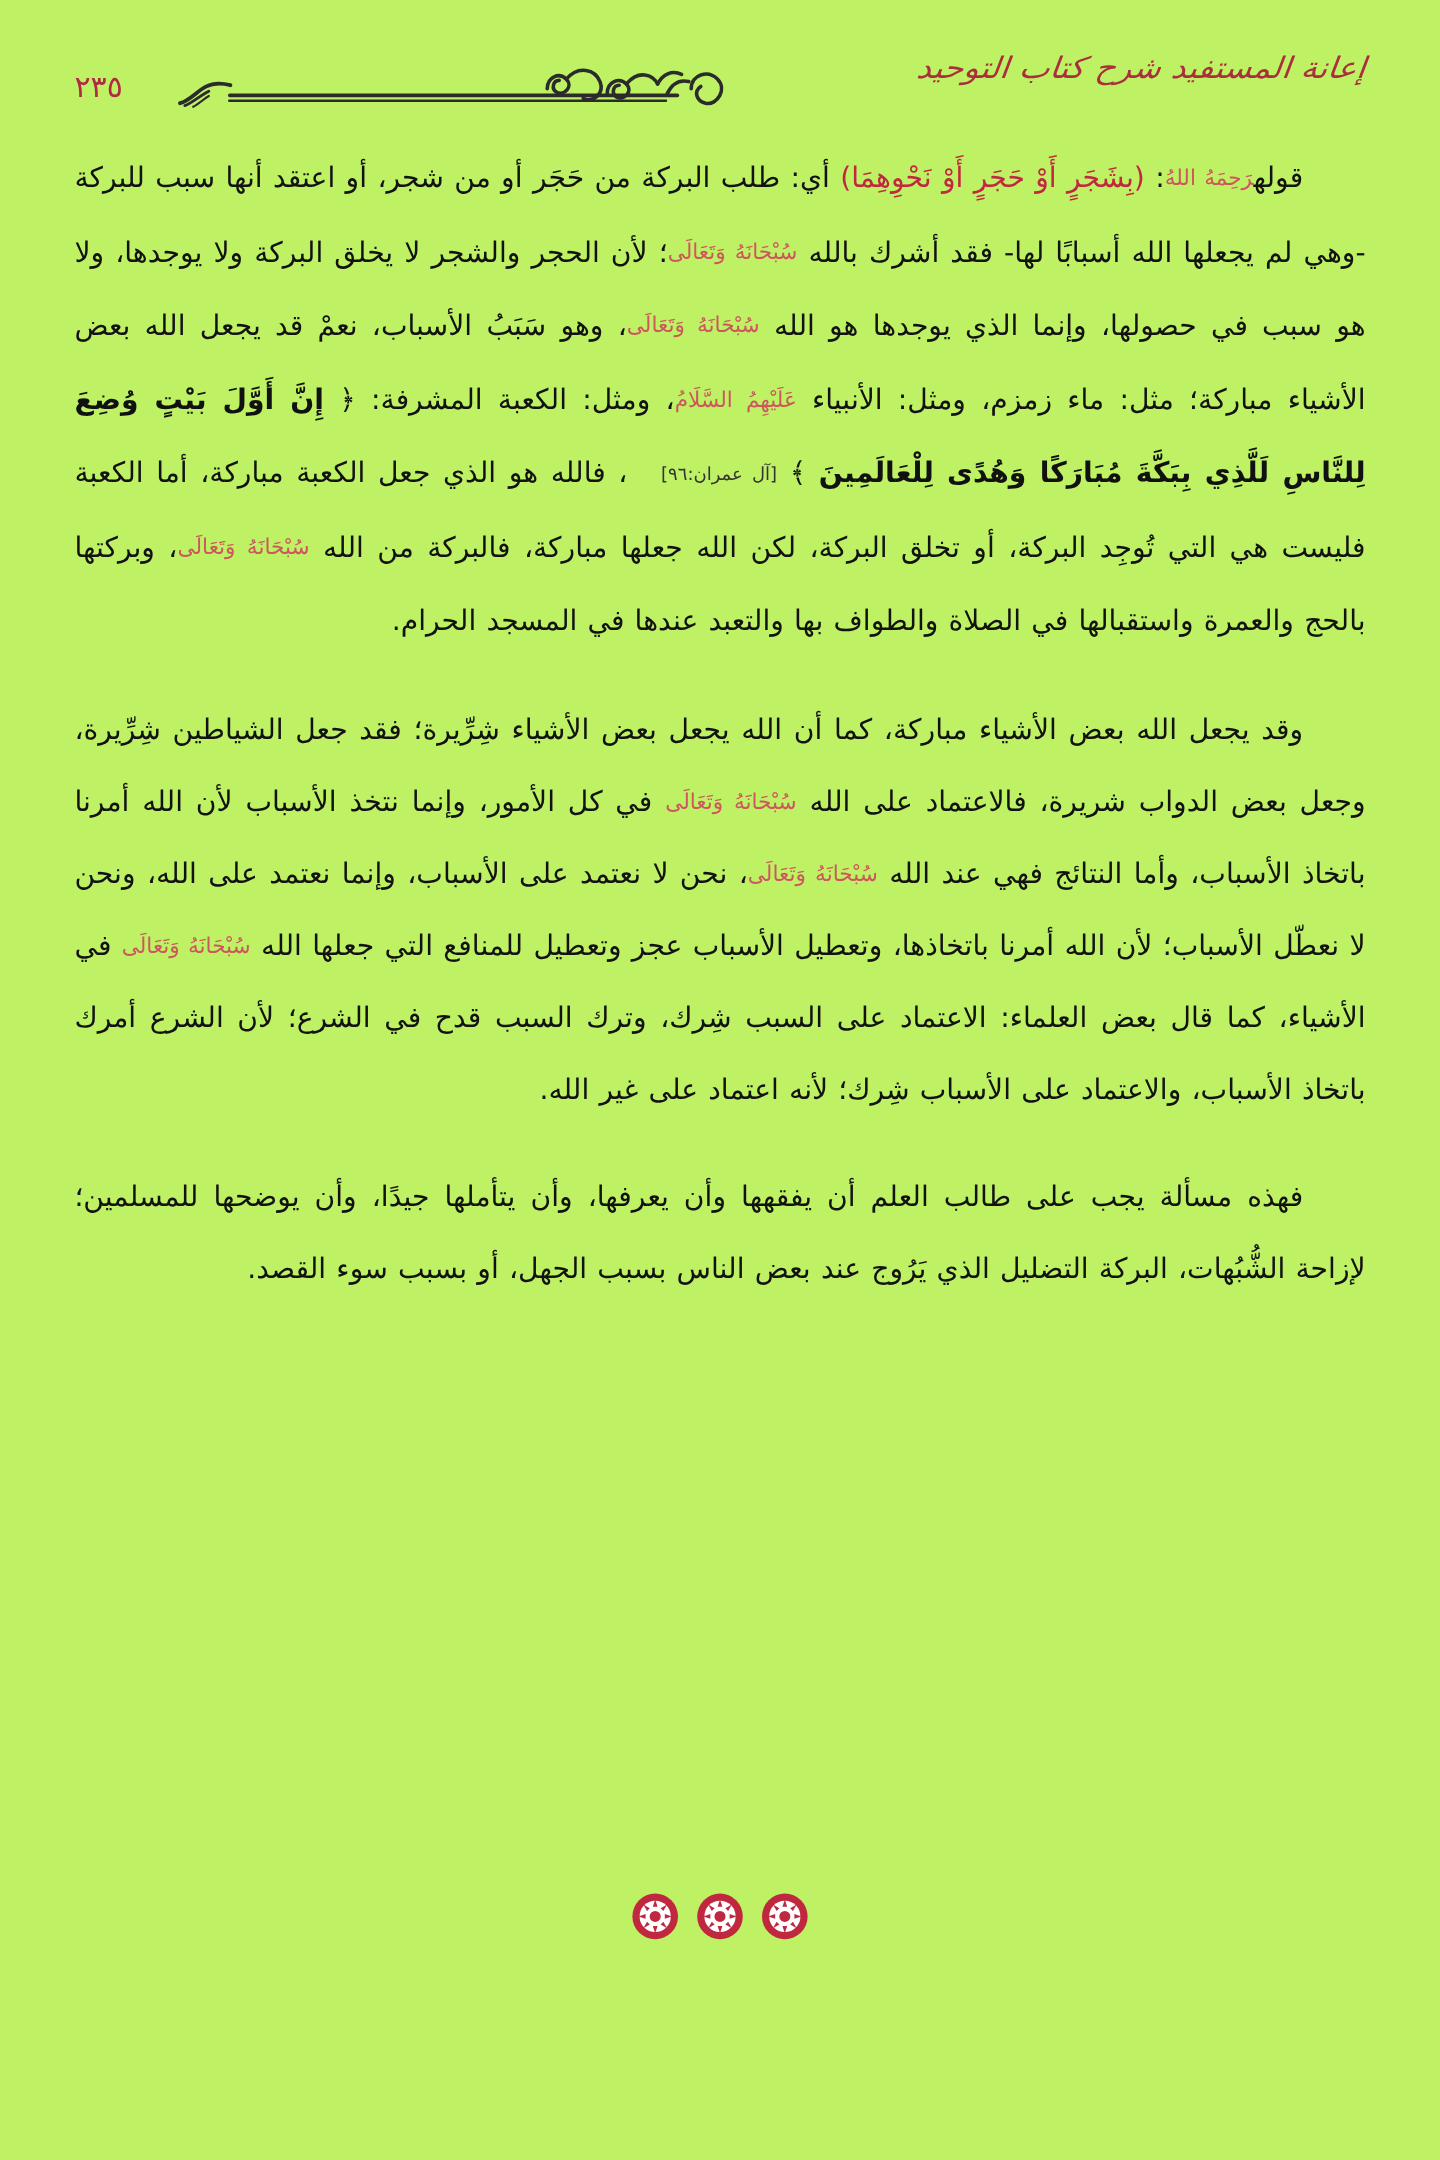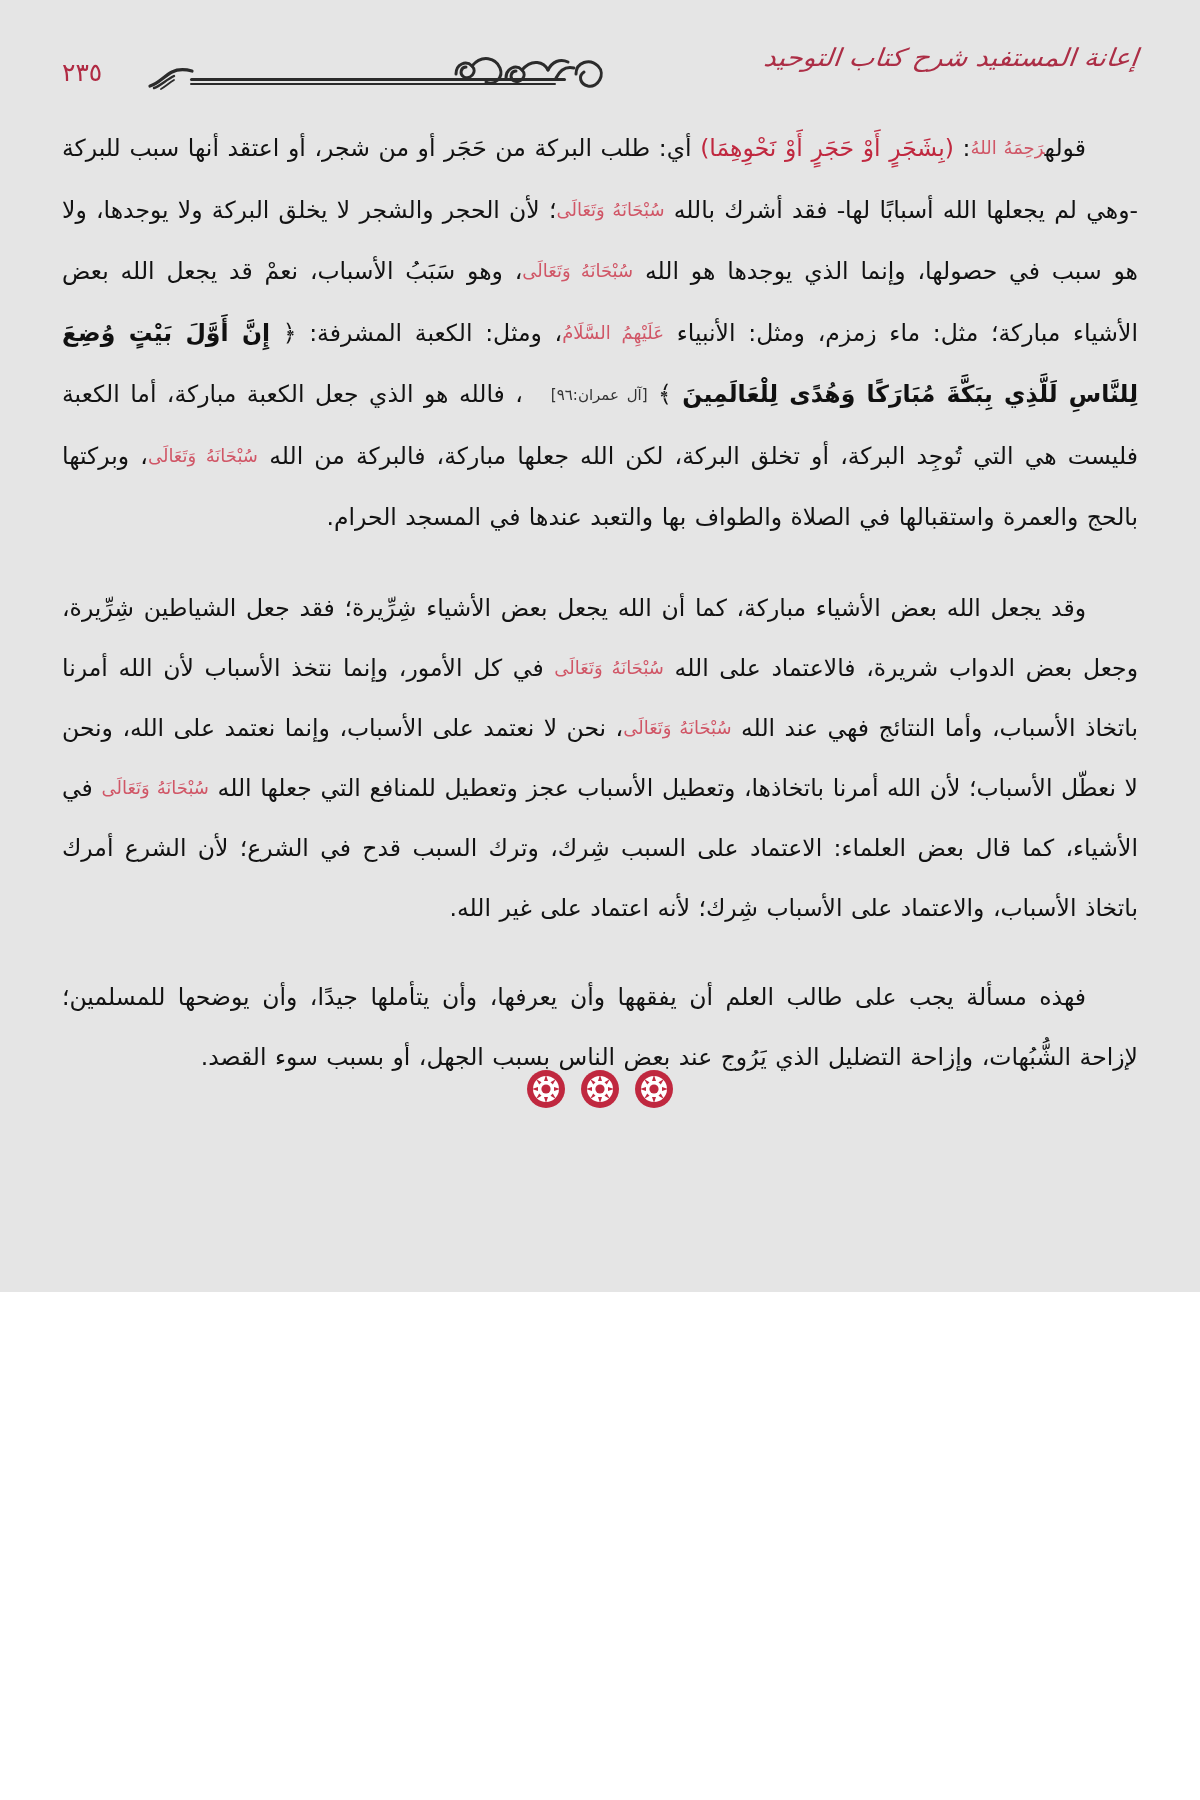--- a/index.html
+++ b/index.html
@@ -12,22 +12,22 @@
     width: 1200px;
     height: 1800px;
     font-family: "DejaVu Sans", "Liberation Sans", sans-serif;
     color: #111111;
     overflow: hidden;
   }
 
   .page {
     position: relative;
     width: 1200px;
-    height: 1292px;
-    background: #e5e5e5;
+    height: 1800px;
+    background: #bef264;
     box-sizing: border-box;
     padding: 0;
   }
 
   
   .page-header {
     position: relative;
     height: 118px;
     margin: 0 62px 0 62px;
     display: flex;
@@ -211,21 +211,21 @@
       <div class="header-title">إعانة المستفيد شرح كتاب التوحيد</div>
     </div>
   </div>
 
   <div class="content">
 
     <p class="para"><span>قوله</span><span class="honorific">رَحِمَهُ اللهُ</span>: <span class="matn">(بِشَجَرٍ أَوْ حَجَرٍ أَوْ نَحْوِهِمَا)</span> <span>أي: طلب البركة من حَجَر أو من شجر، أو اعتقد أنها سبب للبركة -وهي لم يجعلها الله أسبابًا لها- فقد أشرك بالله</span> <span class="honorific">سُبْحَانَهُ وَتَعَالَى</span><span>؛ لأن الحجر والشجر لا يخلق البركة ولا يوجدها، ولا هو سبب في حصولها، وإنما الذي يوجدها هو الله</span> <span class="honorific">سُبْحَانَهُ وَتَعَالَى</span><span>، وهو سَبَبُ الأسباب، نعمْ قد يجعل الله بعض الأشياء مباركة؛ مثل: ماء زمزم، ومثل: الأنبياء</span> <span class="honorific">عَلَيْهِمُ السَّلَامُ</span><span>، ومثل: الكعبة المشرفة:</span> <span class="ayah-bracket">﴿</span> <span class="ayah">إِنَّ أَوَّلَ بَيْتٍ وُضِعَ لِلنَّاسِ لَلَّذِي بِبَكَّةَ مُبَارَكًا وَهُدًى لِلْعَالَمِينَ</span> <span class="ayah-bracket">﴾</span> <span class="ref">[آل عمران:٩٦]</span><span>، فالله هو الذي جعل الكعبة مباركة، أما الكعبة فليست هي التي تُوجِد البركة، أو تخلق البركة، لكن الله جعلها مباركة، فالبركة من الله</span> <span class="honorific">سُبْحَانَهُ وَتَعَالَى</span><span>، وبركتها بالحج والعمرة واستقبالها في الصلاة والطواف بها والتعبد عندها في المسجد الحرام.</span></p>
 
     <p class="para tight"><span>وقد يجعل الله بعض الأشياء مباركة، كما أن الله يجعل بعض الأشياء شِرِّيرة؛ فقد جعل الشياطين شِرِّيرة، وجعل بعض الدواب شريرة، فالاعتماد على الله</span> <span class="honorific">سُبْحَانَهُ وَتَعَالَى</span> <span>في كل الأمور، وإنما نتخذ الأسباب لأن الله أمرنا باتخاذ الأسباب، وأما النتائج فهي عند الله</span> <span class="honorific">سُبْحَانَهُ وَتَعَالَى</span><span>، نحن لا نعتمد على الأسباب، وإنما نعتمد على الله، ونحن لا نعطّل الأسباب؛ لأن الله أمرنا باتخاذها، وتعطيل الأسباب عجز وتعطيل للمنافع التي جعلها الله</span> <span class="honorific">سُبْحَانَهُ وَتَعَالَى</span> <span>في الأشياء، كما قال بعض العلماء: الاعتماد على السبب شِرك، وترك السبب قدح في الشرع؛ لأن الشرع أمرك باتخاذ الأسباب، والاعتماد على الأسباب شِرك؛ لأنه اعتماد على غير الله.</span></p>
 
-    <p class="para tight"><span>فهذه مسألة يجب على طالب العلم أن يفقهها وأن يعرفها، وأن يتأملها جيدًا، وأن يوضحها للمسلمين؛ لإزاحة الشُّبُهات، وإزاحة التضليل الذي يَرُوج عند بعض الناس بسبب الجهل، أو بسبب سوء القصد.</span></p>
+    <p class="para tight"><span>فهذه مسألة يجب على طالب العلم أن يفقهها وأن يعرفها، وأن يتأملها جيدًا، وأن يوضحها للمسلمين؛ لإزاحة الشُّبُهات، البركة التضليل الذي يَرُوج عند بعض الناس بسبب الجهل، أو بسبب سوء القصد.</span></p>
 
   </div>
 
   <div class="bottom-ornament">
 
     <span class="rosette">
       <svg viewBox="0 0 42 42" width="42" height="42" aria-hidden="true">
         <circle cx="21" cy="21" r="19" fill="#c0283f"></circle>
         <circle cx="21" cy="21" r="13" fill="#ffffff"></circle>
         <g fill="#c0283f">

